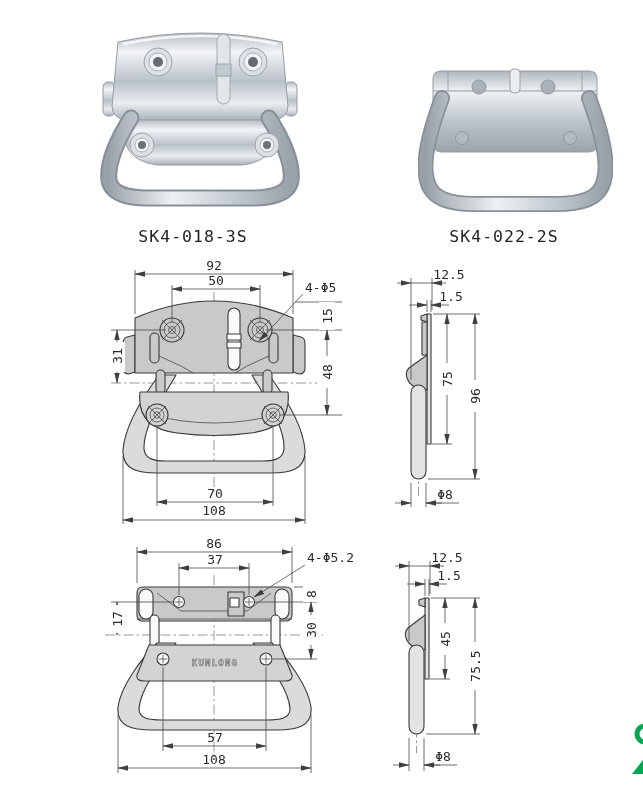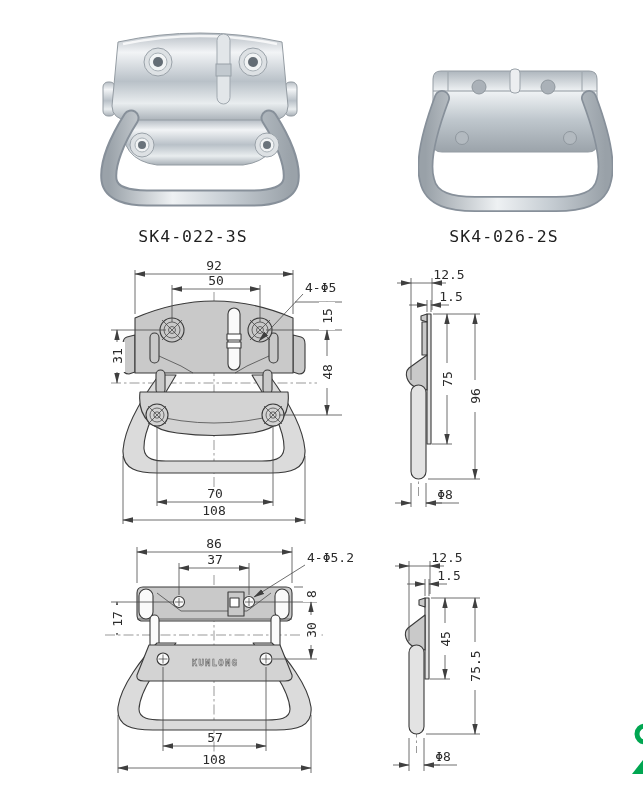--- a/index.html
+++ b/index.html
@@ -105,22 +105,22 @@
       <circle cx="130" cy="35" r="7" fill="#aab1b8" stroke="#8f979e"></circle>
       <circle cx="44" cy="86" r="6.5" fill="#b3bac0" stroke="#8f979e"></circle>
       <circle cx="152" cy="86" r="6.5" fill="#b3bac0" stroke="#8f979e"></circle>
     </g>
     <g>
       <path d="M24,46 C12,78 4,110 9,128 C13,148 34,152 57,152 L138,152 C161,152 182,148 186,128 C191,110 183,78 171,46" fill="none" stroke="#87909a" stroke-width="16" stroke-linecap="round"></path>
       <path d="M24,46 C12,78 4,110 9,128 C13,148 34,152 57,152 L138,152 C161,152 182,148 186,128 C191,110 183,78 171,46" fill="none" stroke="url(#g2h)" stroke-width="12.5" stroke-linecap="round"></path>
     </g>
   </svg>
 
-  <div class="model-label" style="left:93px;top:227px;width:200px;">SK4-022-3S</div>
-  <div class="model-label" style="left:404px;top:227px;width:200px;">SK4-026-2S</div>
+  <div class="model-label" style="left:93px;top:227px;width:200px;">SK4-018-3S</div>
+  <div class="model-label" style="left:404px;top:227px;width:200px;">SK4-022-2S</div>
 
   <svg class="abs" style="left:55px;top:256px;" width="470" height="278" viewBox="0 0 470 278">
     <defs>
       <marker id="arA" viewBox="0 0 10 6" markerWidth="11" markerHeight="6.6" refX="9.4" refY="3" orient="auto-start-reverse" markerUnits="userSpaceOnUse">
         <path d="M10,3 L0,0.5 L0,5.5 Z" fill="#3f3f3f"></path>
       </marker>
     </defs>
 
     <g>
       <line class="cl" x1="159" y1="36" x2="159" y2="236"></line>

